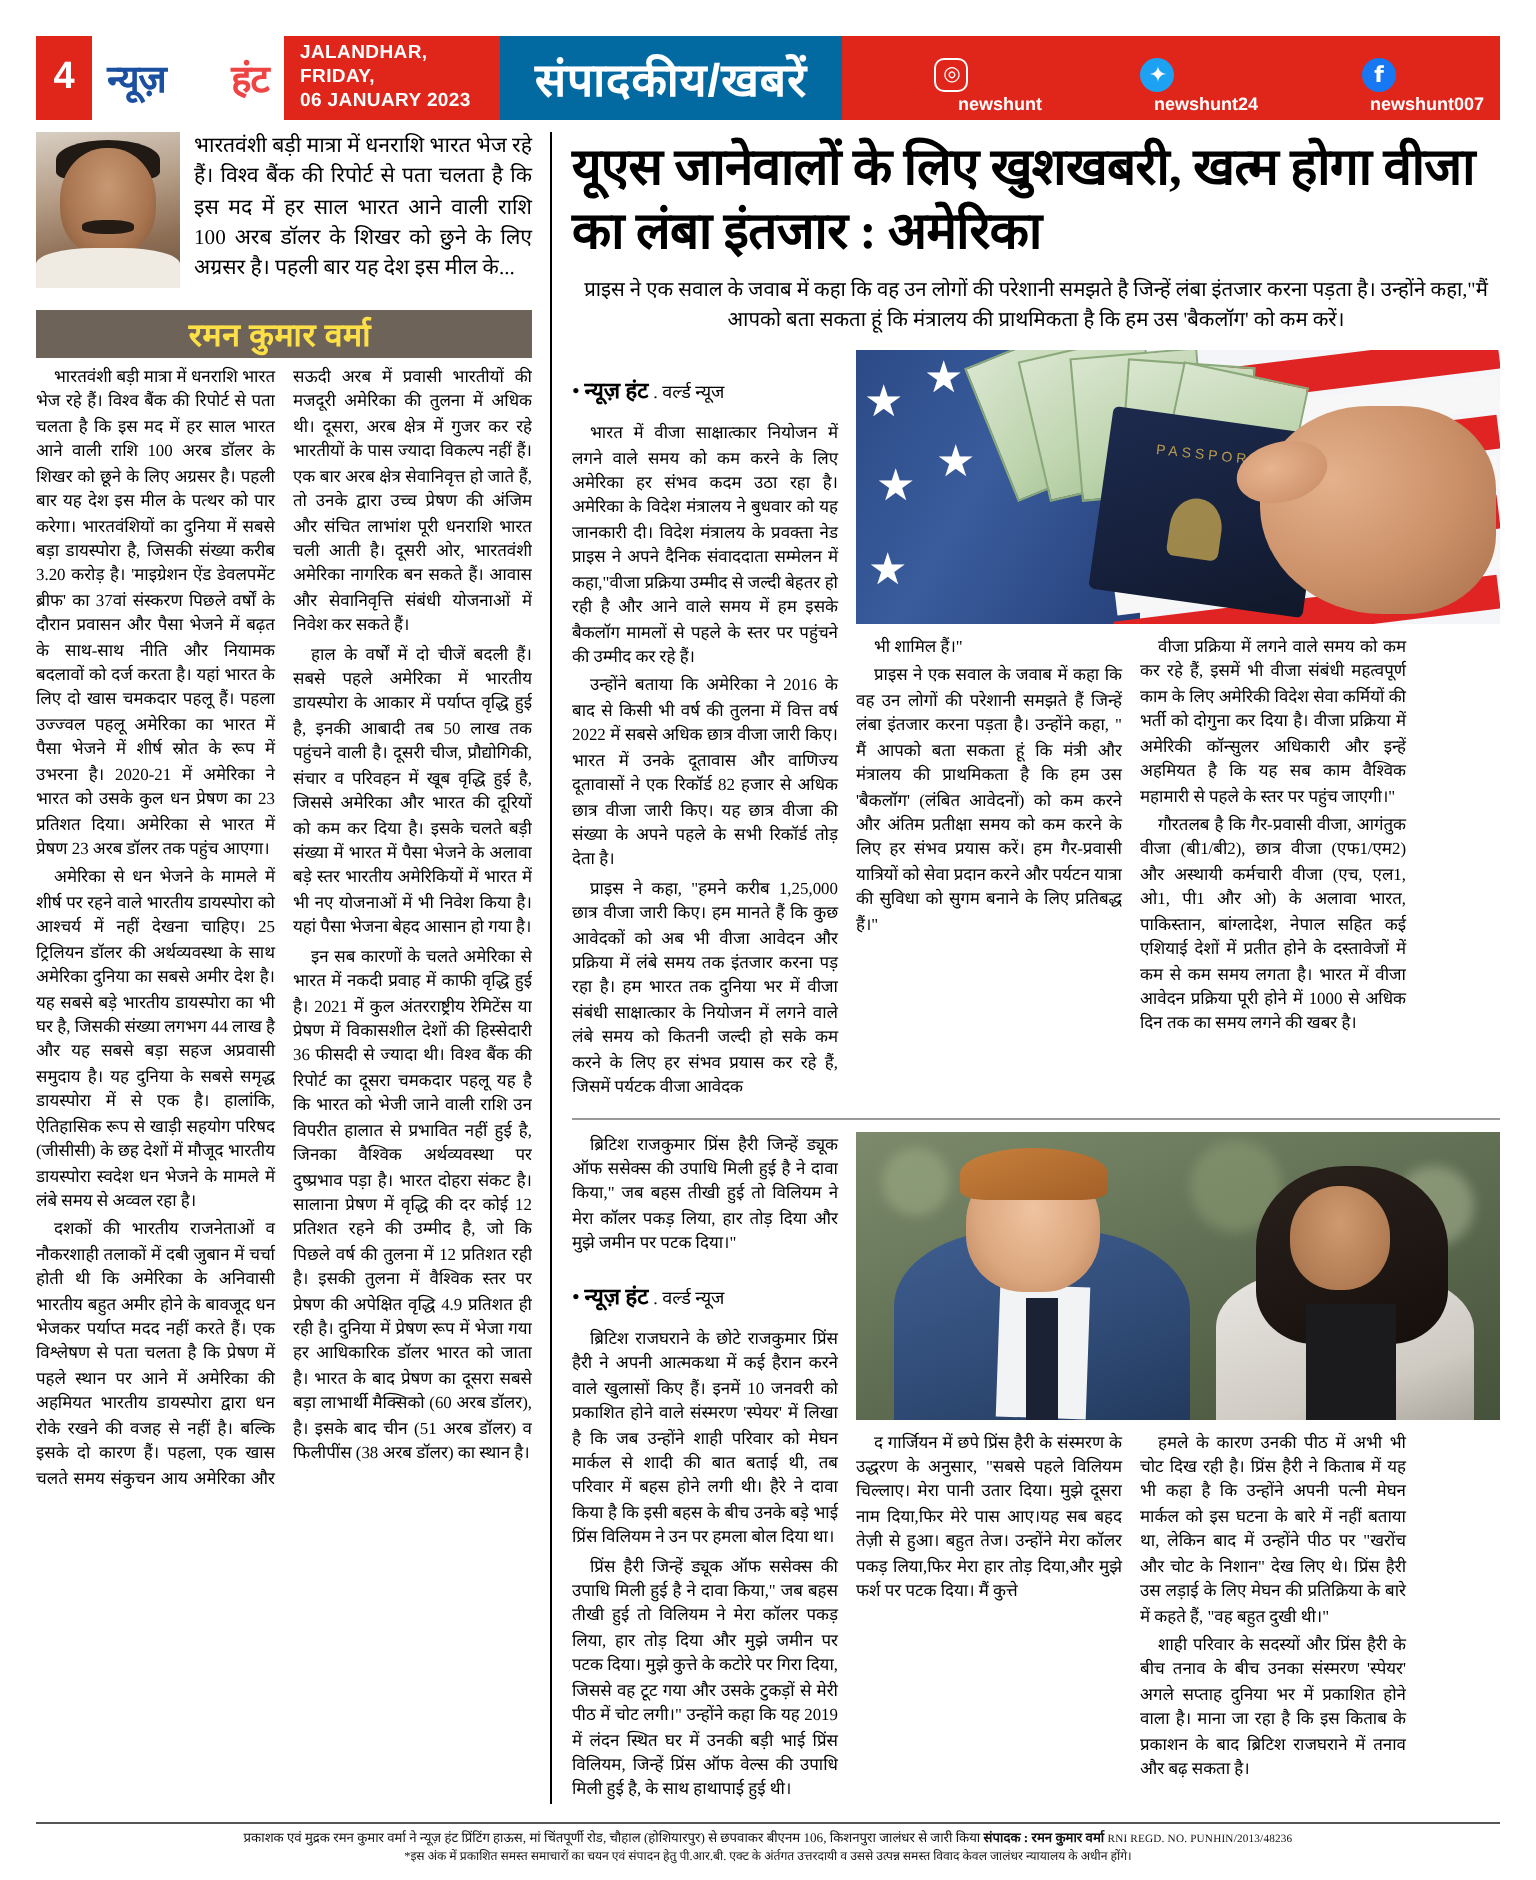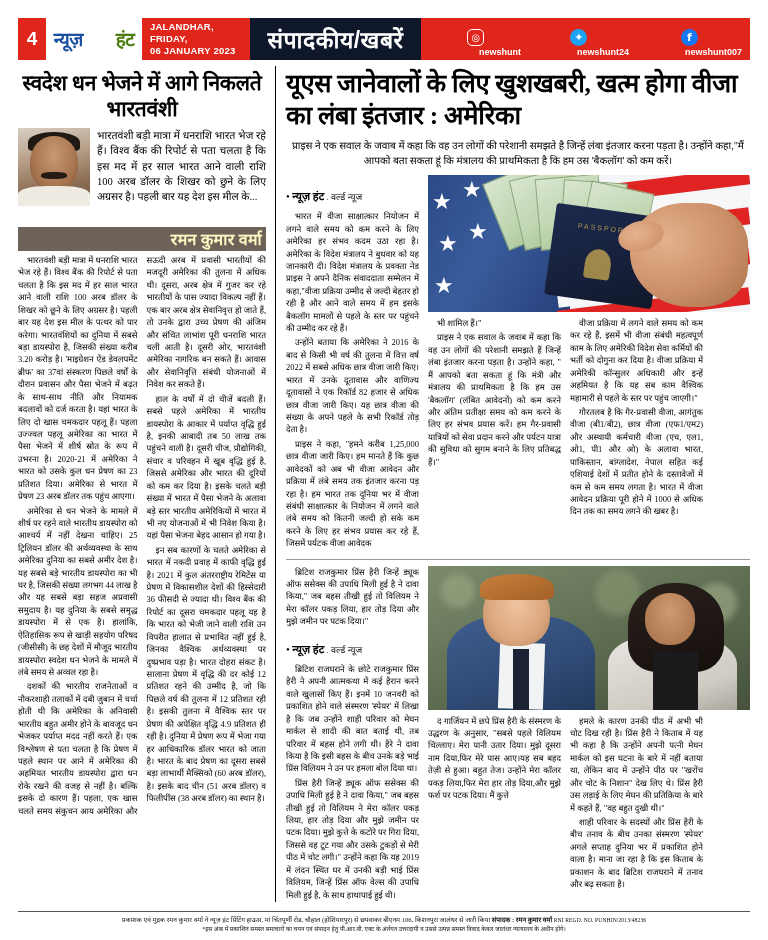--- a/index.html
+++ b/index.html
@@ -26,30 +26,30 @@
   .mh-logo {
     background: #ffffff; border: none; padding: 0 6px; min-width: 96px;
     display: flex; align-items: center; justify-content: center;
   }
   .mh-logo .logo-text {
     font-family: "Liberation Sans", sans-serif;
     font-size: 19px; font-weight: bold; letter-spacing: -0.5px;
     white-space: nowrap;
   }
   .mh-logo .logo-a { color: #1b4fa0; }
-  .mh-logo .logo-b { color: #4d7c0f; margin-left: 28px; }
+  .mh-logo .logo-b { color: #ef4444; margin-left: 28px; }
   .mh-date {
     background: #e0251b; color: #fff; padding: 4px 8px 4px 8px;
     display: flex; flex-direction: column; justify-content: center;
     font-family: "Liberation Sans", sans-serif;
     font-size: 9.5px; font-weight: bold; line-height: 1.25; letter-spacing: .2px;
     width: 108px;
   }
   .mh-section {
-    background: #0f172a; color: #fff; flex: 1;
+    background: #0369a1; color: #fff; flex: 1;
     display: flex; align-items: center; justify-content: center;
     font-family: "Liberation Sans", sans-serif;
     font-size: 23px; font-weight: bold; letter-spacing: .5px;
   }
   .mh-social {
     background: #e0251b; display: flex; align-items: flex-end; gap: 8px;
     padding: 3px 8px 3px 10px;
   }
   .soc { display: flex; flex-direction: column; align-items: center; gap: 1px; }
   .soc .glyph {
@@ -94,22 +94,22 @@
   .editor-photo .mous {
     position: absolute; left: 23px; top: 44px; width: 26px; height: 7px;
     border-radius: 40%; background: #241b14;
   }
   .editor-photo .shirt {
     position: absolute; left: 0; bottom: 0; width: 72px; height: 20px;
     background: #efeae2; border-radius: 40% 40% 0 0;
   }
   .editor-intro { font-size: 10.6px; line-height: 1.44; text-align: justify; }
   .byline-bar {
-    margin-top: 21px; background: #6d6358; color: #fef9c3; height: 24px;
-    display: flex; align-items: center; justify-content: flex-end;
+    margin-top: 11px; background: #6d6358; color: #fde047; height: 24px;
+    display: flex; align-items: center; justify-content: center;
     padding-right: 4px;
   }
   .byline-bar .nm {
     font-size: 16px; font-weight: bold; letter-spacing: .3px;
   }
   .byline-role {
     text-align: right; font-size: 9px; padding: 2px 4px 4px 0; color: #222;
   }
   .two-col-text {
     column-count: 2; column-gap: 9px; column-rule: 0;
@@ -286,21 +286,20 @@
       <div class="soc">
         <span class="glyph g-fb">f</span>
         <span class="handle">newshunt007</span>
       </div>
     </div>
   </div>
 
   <div class="body-grid">
 
     <div class="col-left">
-      <div class="lead-title">स्वदेश धन भेजने में आगे निकलते भारतवंशी</div>
 
       <div class="editor-block">
         <div class="editor-photo">
           <div class="hair"></div>
             <div class="face"></div>
             <div class="mous"></div>
             <div class="shirt"></div>
         </div>
         <div class="editor-intro">भारतवंशी बड़ी मात्रा में धनराशि भारत भेज रहे हैं। विश्व बैंक की रिपोर्ट से पता चलता है कि इस मद में हर साल भारत आने वाली राशि 100 अरब डॉलर के शिखर को छुने के लिए अग्रसर है। पहली बार यह देश इस मील के...</div>
       </div>

